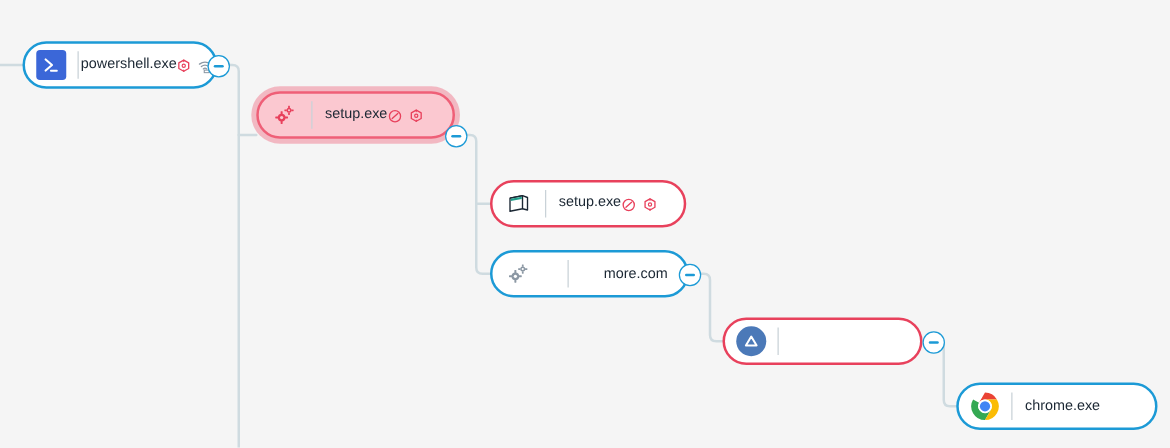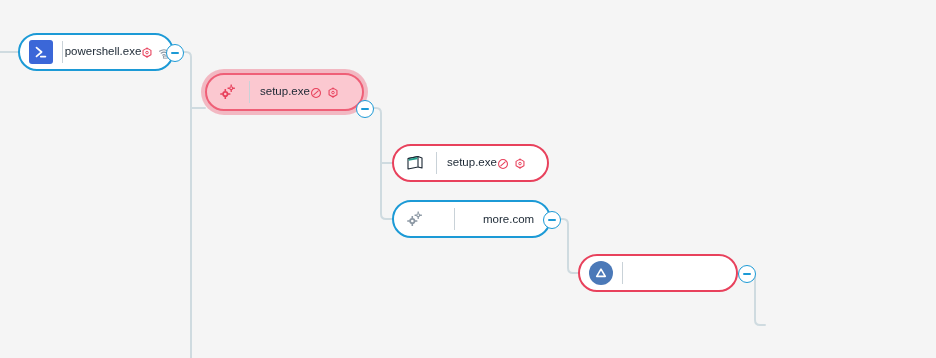--- a/index.html
+++ b/index.html
@@ -295,14 +295,31 @@
       <span class="autoit-circle">
         <svg width="16" height="16" viewBox="0 0 16 16">
           <path d="M8 4.2 L12.3 11.4 L3.7 11.4 Z" fill="none" stroke="#ffffff" stroke-width="1.6" stroke-linejoin="round"></path>
         </svg>
       </span>
     </span>
     <span class="node-divider"></span>
   </div>
   <div class="collapse-btn" style="left:738px; top:265px;"></div>
 
+  <div class="node" style="left:765px; top:306px; width:161px;">
+    <span class="node-icon">
+      <svg width="24" height="24" viewBox="0 0 24 24">
+        <circle cx="12" cy="12" r="11" fill="#ffffff"></circle>
+        <path d="M12 1 A11 11 0 0 1 21.53 6.5 L12 6.5 A5.5 5.5 0 0 0 7.23 9.25 Z" fill="#ea4335"></path>
+        <path d="M2.47 6.5 A11 11 0 0 0 12 23 L16.77 14.75 A5.5 5.5 0 0 1 7.23 9.25 Z" fill="#34a853"></path>
+        <path d="M12 23 A11 11 0 0 0 21.53 6.5 L12 6.5 A5.5 5.5 0 0 1 16.77 14.75 Z" fill="#fbbc05"></path>
+        <circle cx="12" cy="12" r="5.4" fill="#ffffff"></circle>
+        <circle cx="12" cy="12" r="4.1" fill="#4285f4"></circle>
+      </svg>
+    </span>
+    <span class="node-divider"></span>
+    <span class="node-body">
+      <span class="node-label">chrome.exe</span>
+
+    </span>
+  </div>
 
 </div>
 
 </body></html>

